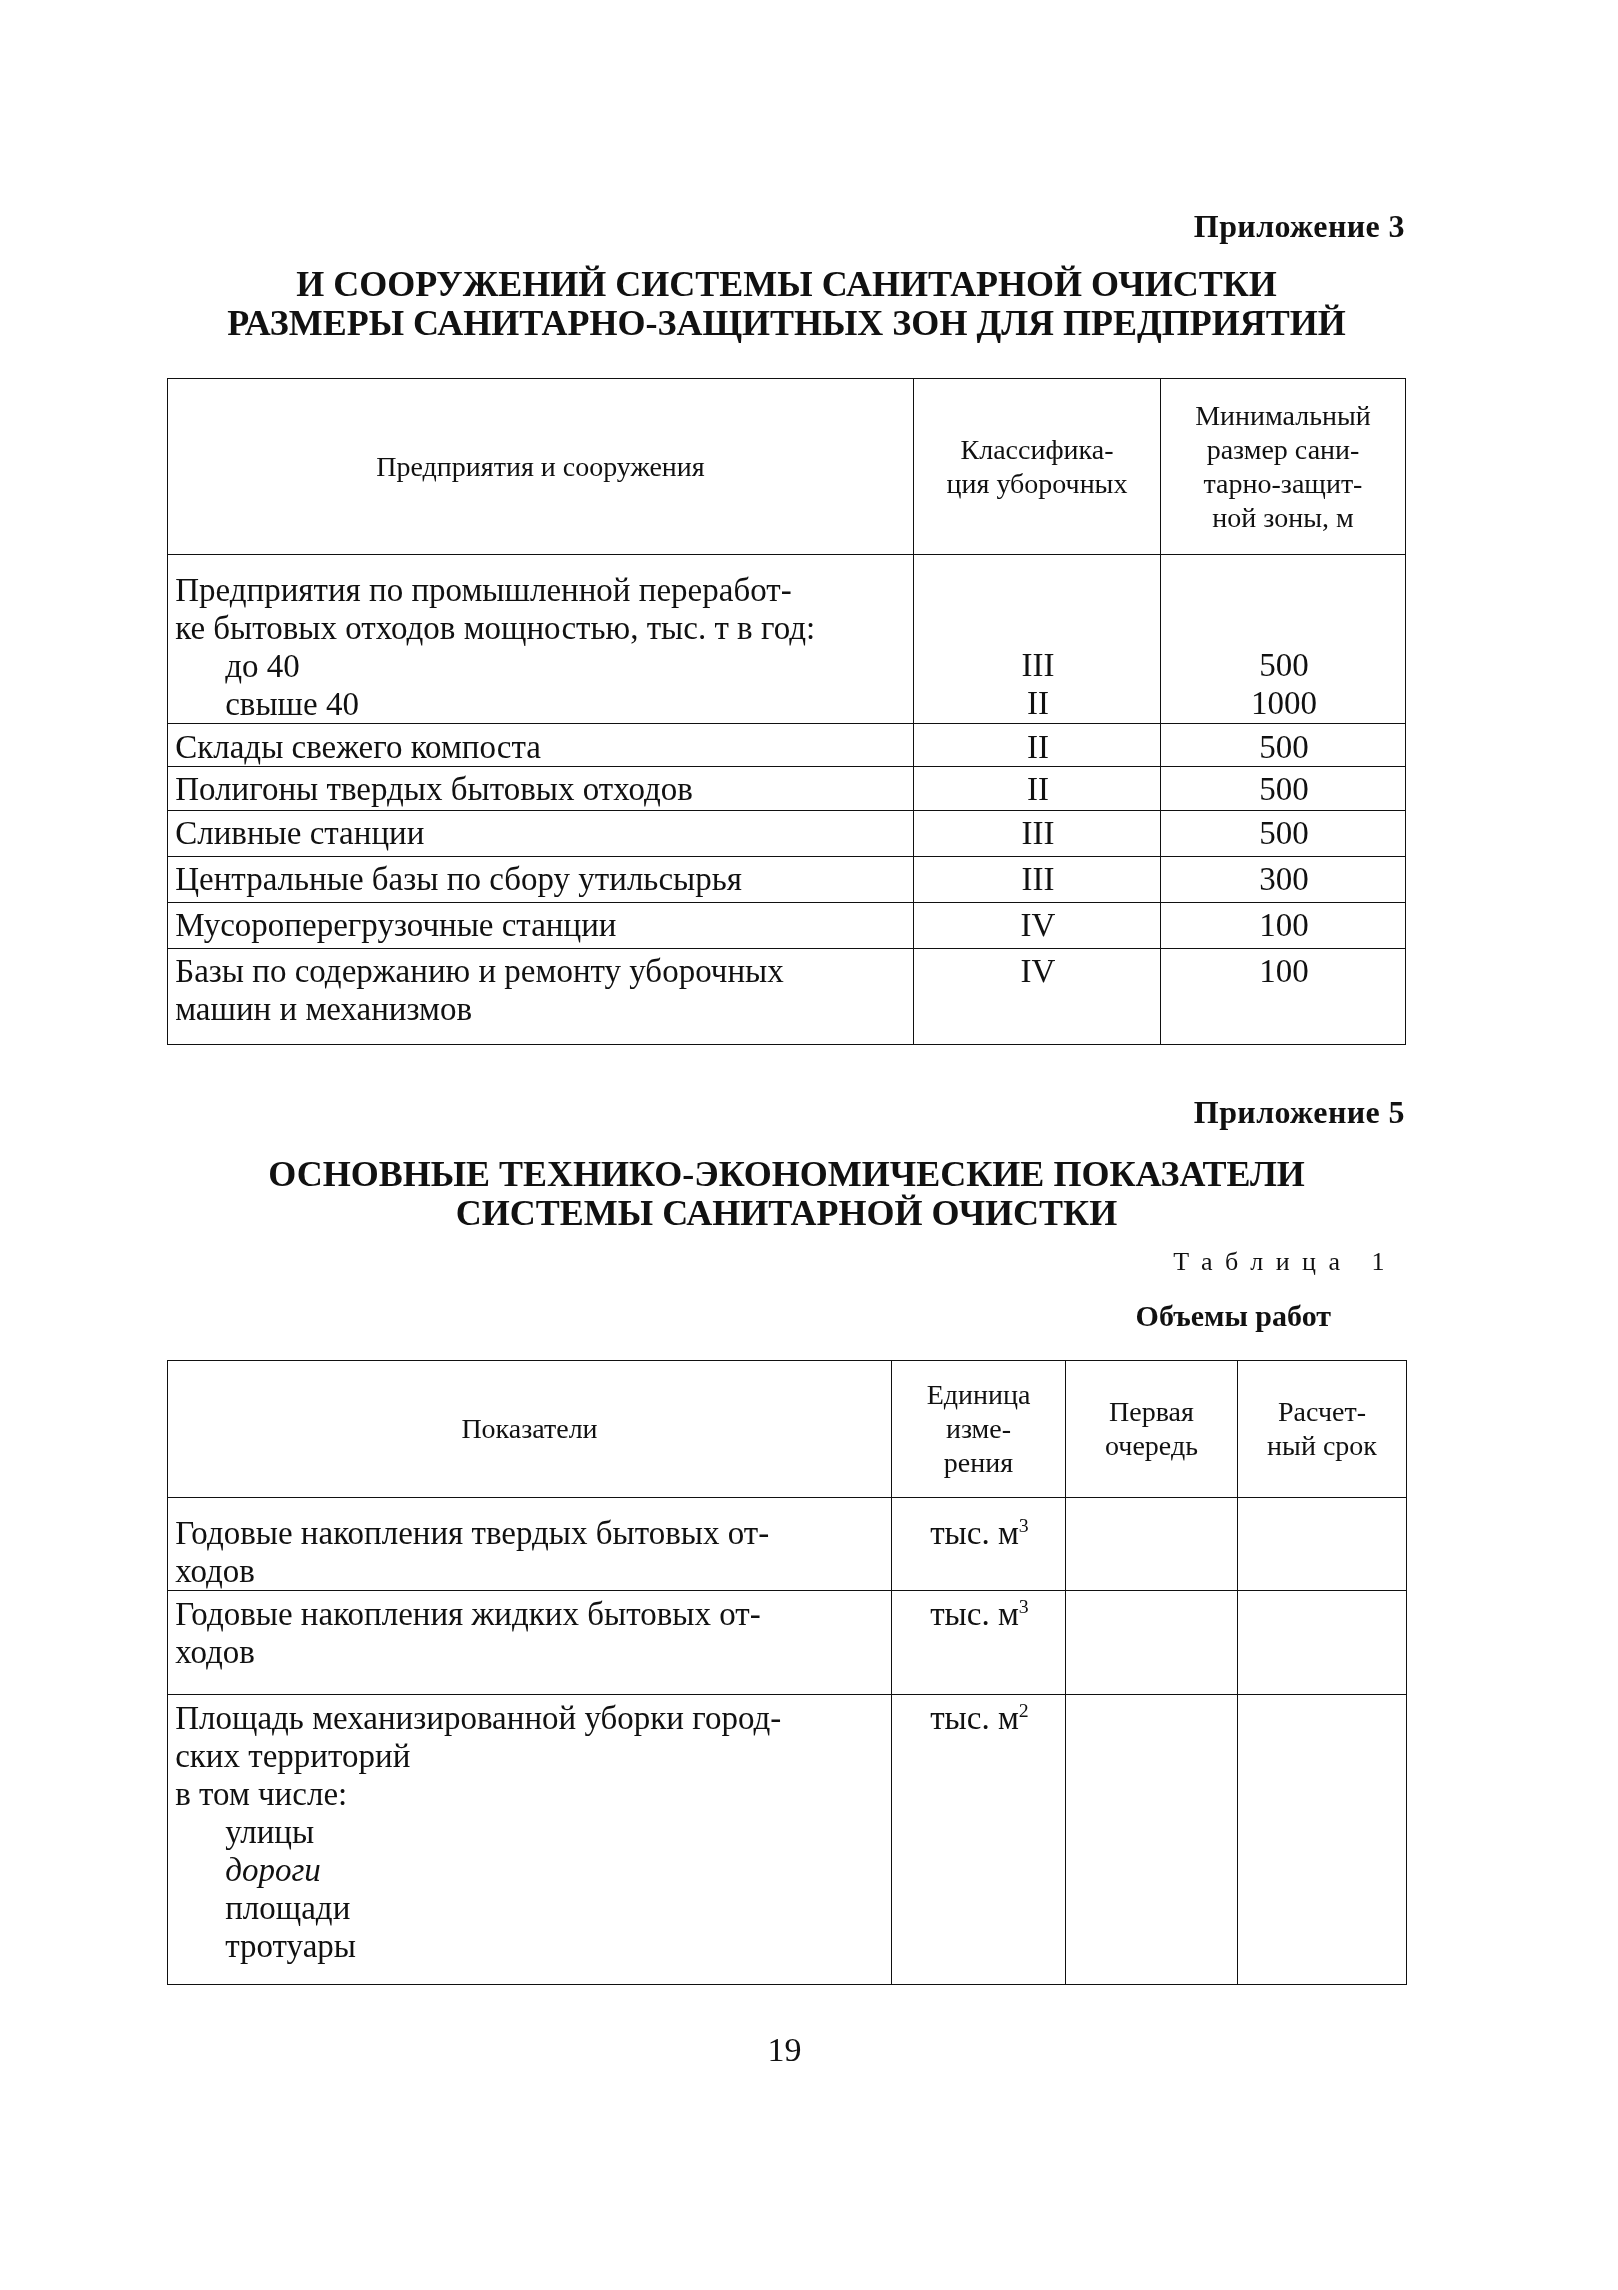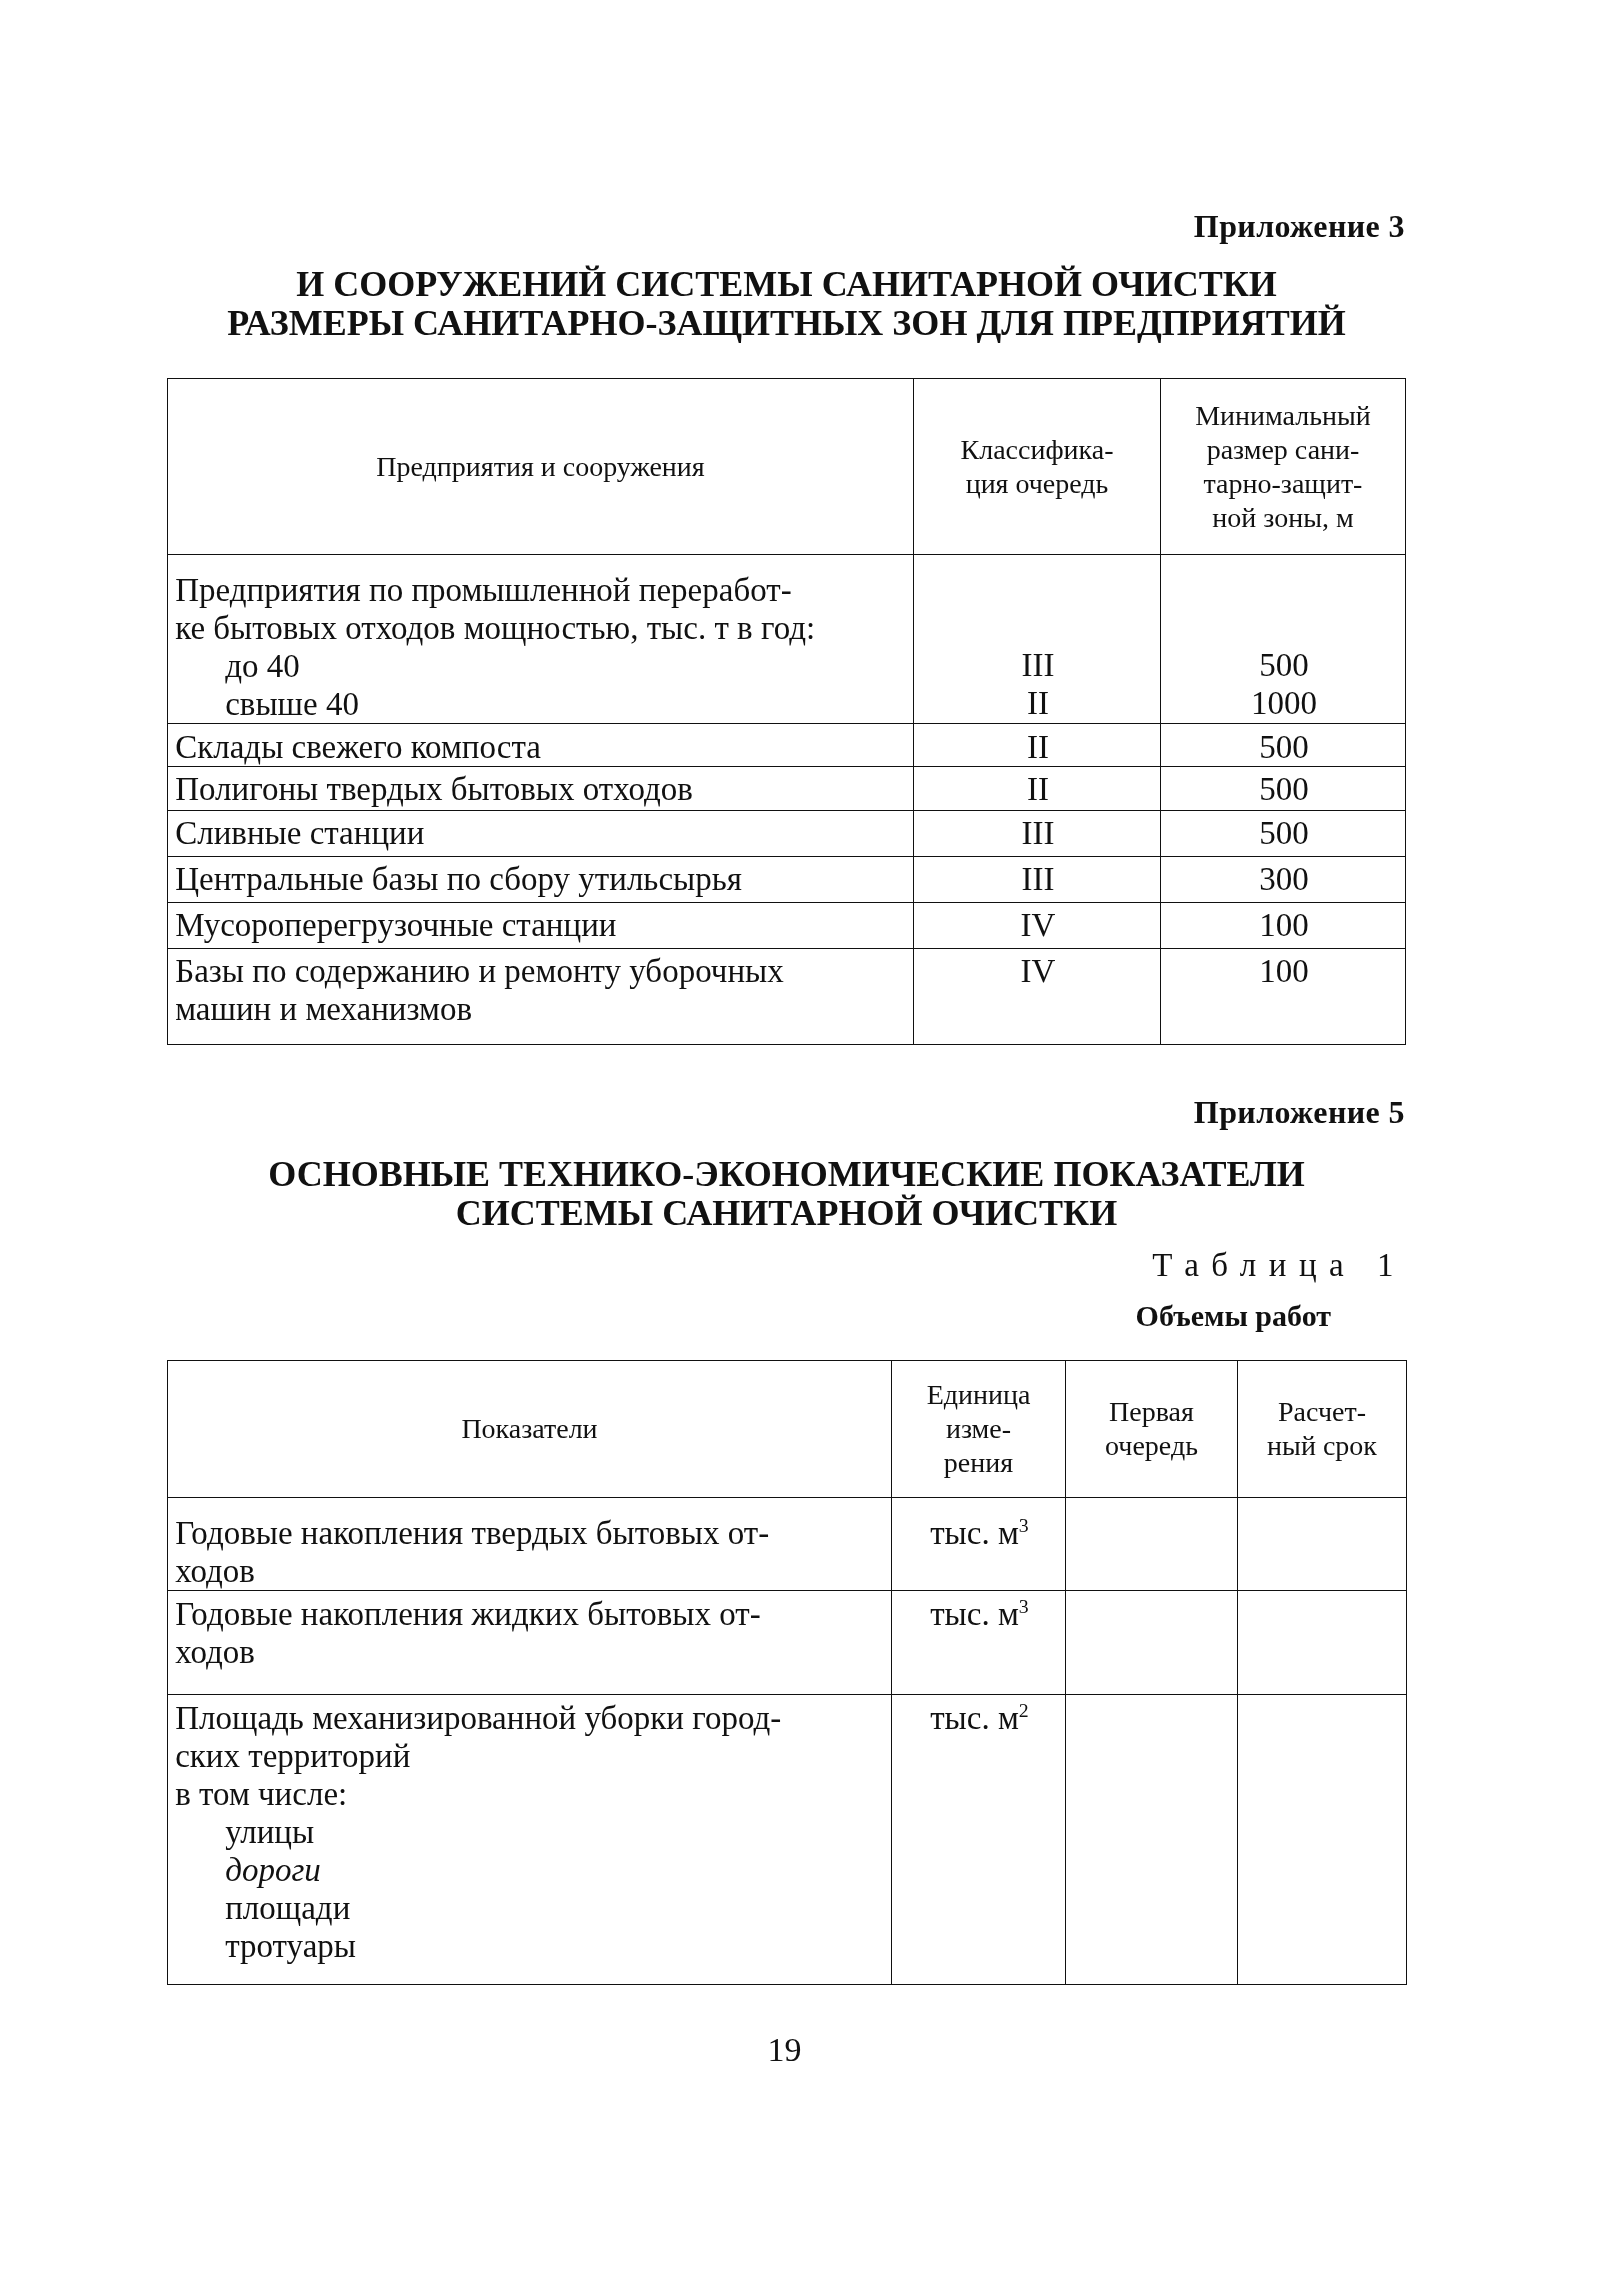--- a/index.html
+++ b/index.html
@@ -8,21 +8,21 @@
   .abs { position:absolute; }
   .appendix { right:213px; font-weight:bold; font-size:32px; letter-spacing:0.4px; }
   .title { left:167px; width:1239px; text-align:center; font-weight:bold; font-size:36px; line-height:39px; }
   .tbl { position:absolute; border-collapse:collapse; table-layout:fixed; }
   .tbl td, .tbl th { border:1.8px solid #111; padding:16px; vertical-align:top; font-weight:normal; }
   .hdr { font-size:28px; line-height:34px; text-align:center; vertical-align:middle !important; }
   .cell { font-size:33px; line-height:38px; padding:3.6px 5.4px 0 7.2px !important; }
   .c { text-align:center; }
   .indent { padding-left:50px; }
   .just { text-align:justify; }
-  .tablabel { right:212px; font-size:33px; letter-spacing:12.5px; }
+  .tablabel { right:221px; font-size:26px; letter-spacing:12.5px; }
   .subtitle { left:167px; width:1164px; text-align:center; font-weight:bold; font-size:30px; }
   .pagenum { left:0; width:1569px; text-align:center; font-size:34px; }
   sup { font-size:60%; line-height:0; }
   .ln { display:block; }
   .italic { font-style:italic; }
 </style>
 </head>
 <body>
 
 <div class="abs appendix" style="top:208px;">Приложение 3</div>
@@ -35,21 +35,21 @@
   <colgroup>
       <col style="width:746px">
       <col style="width:247px">
       <col style="width:245px">
     </colgroup>
   <tbody>
       <tr style="height:176px;">
     <td class="hdr">Предприятия и сооружения</td>
     <td class="hdr">
       <span class="ln">Классифика-</span>
-      <span class="ln">ция очередь</span>
+      <span class="ln">ция уборочных</span>
     </td>
     <td class="hdr">
       <span class="ln">Минимальный</span>
       <span class="ln">размер сани-</span>
       <span class="ln">тарно-защит-</span>
       <span class="ln">ной зоны, м</span>
     </td>
   </tr>
   <tr style="height:165px;">
     <td class="cell" style="padding-top:16px !important;">

